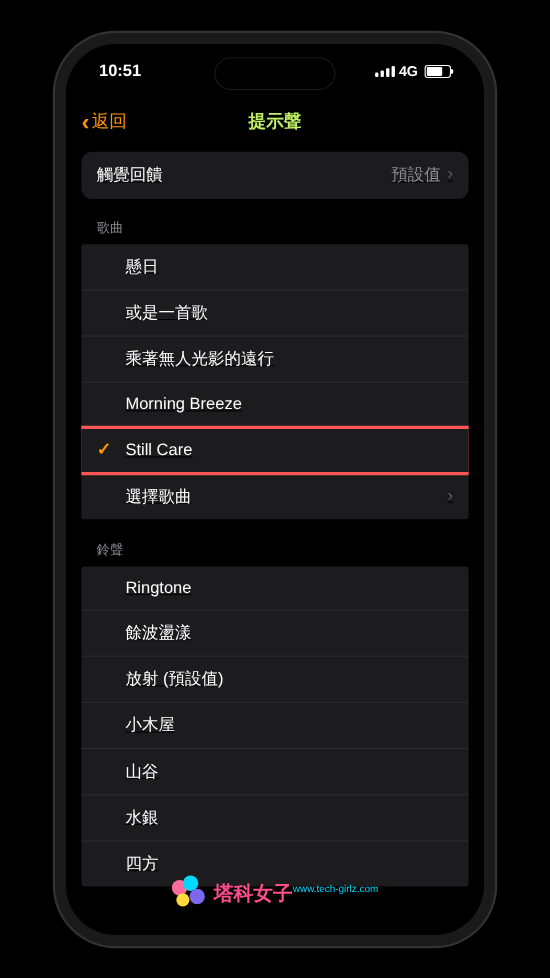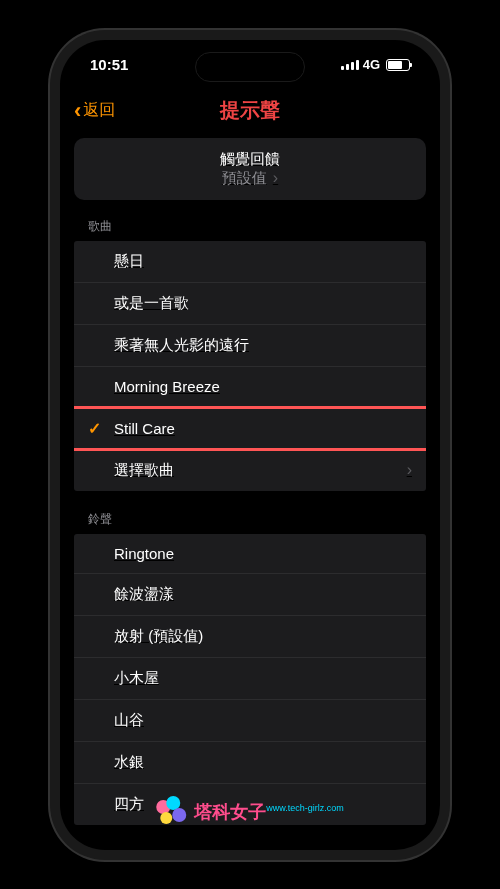--- a/index.html
+++ b/index.html
@@ -135,38 +135,37 @@
     .back-chevron {
       font-size: 22px;
       margin-right: 2px;
       font-weight: bold;
     }
     
     .nav-title {
       position: absolute;
       left: 50%;
       transform: translateX(-50%);
-      color: #ef4444;
-      font-size: 20px;
+      color: #bef264;
+      font-size: 16px;
       font-weight: 600;
     }
     
     .content {
       padding: 0 14px;
     }
     
     .setting-row {
       background: #1c1c1e;
       border-radius: 10px;
       padding: 12px 14px;
       display: flex;
       align-items: center;
       justify-content: space-between;
       margin-bottom: 18px;
-      flex-direction: column;
     }
     
     .setting-label {
       color: #fff;
       font-size: 15px;
     }
     
     .setting-value {
       color: #8e8e93;
       font-size: 15px;

